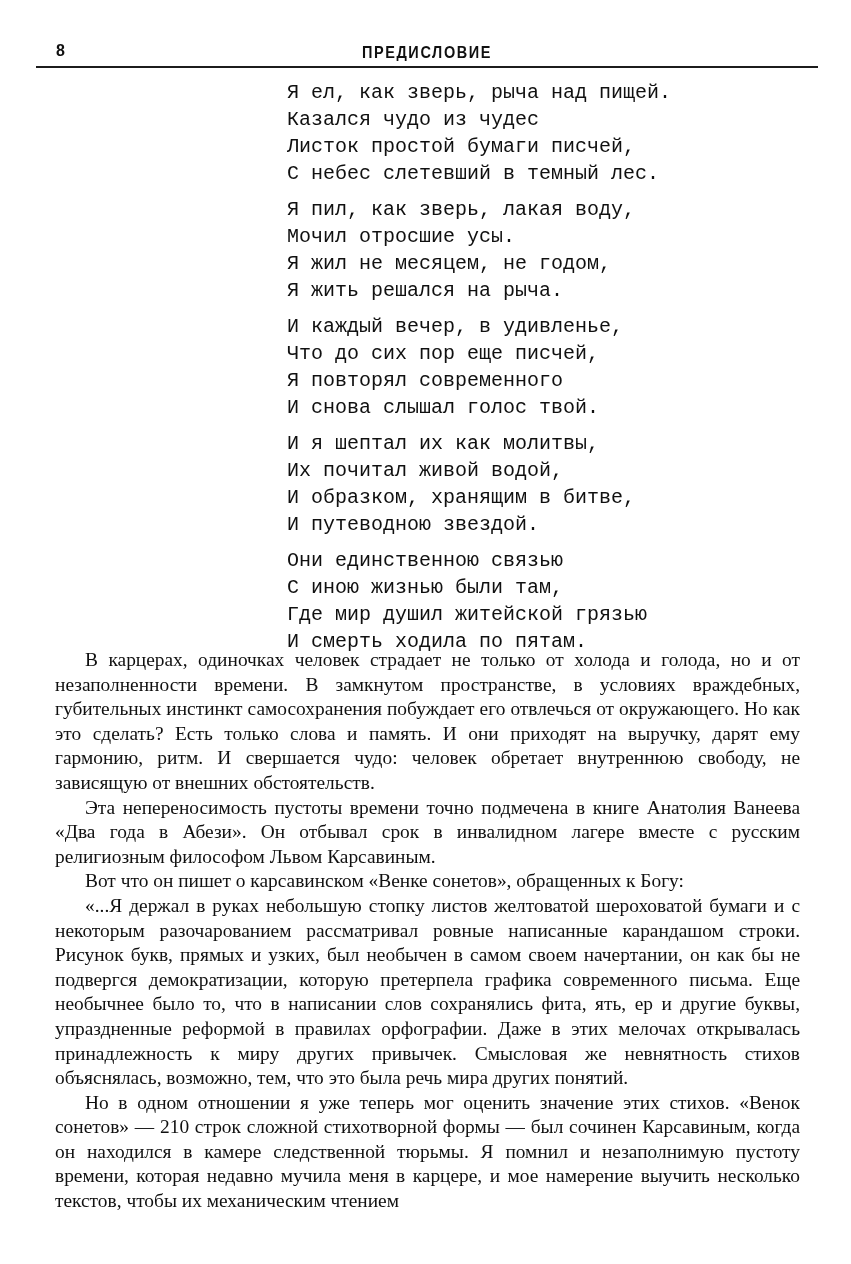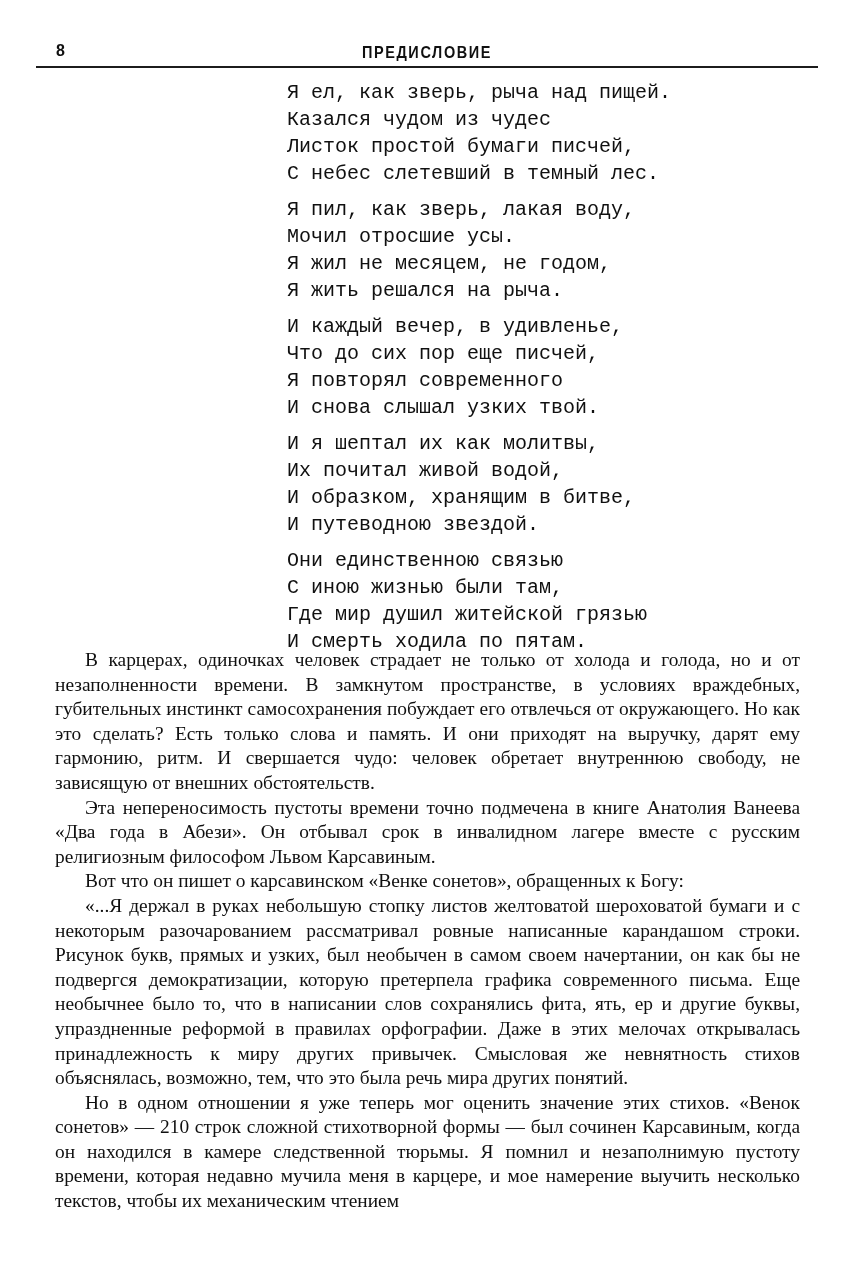--- a/index.html
+++ b/index.html
@@ -67,35 +67,35 @@
 <div class="page">
 
   <div class="header">
     <span class="page-number">8</span>
     <span class="running-title">ПРЕДИСЛОВИЕ</span>
   </div>
 
   <div class="poem">
     <div class="stanza">
       <p class="poem-line">Я ел, как зверь, рыча над пищей.</p>
-      <p class="poem-line">Казался чудом из чудес</p>
+      <p class="poem-line">Казался чудо из чудес</p>
       <p class="poem-line">Листок простой бумаги писчей,</p>
       <p class="poem-line">С небес слетевший в темный лес.</p>
     </div>
     <div class="stanza">
       <p class="poem-line">Я пил, как зверь, лакая воду,</p>
       <p class="poem-line">Мочил отросшие усы.</p>
       <p class="poem-line">Я жил не месяцем, не годом,</p>
       <p class="poem-line">Я жить решался на рыча.</p>
     </div>
     <div class="stanza">
       <p class="poem-line">И каждый вечер, в удивленье,</p>
       <p class="poem-line">Что до сих пор еще писчей,</p>
       <p class="poem-line">Я повторял современного</p>
-      <p class="poem-line">И снова слышал узких твой.</p>
+      <p class="poem-line">И снова слышал голос твой.</p>
     </div>
     <div class="stanza">
       <p class="poem-line">И я шептал их как молитвы,</p>
       <p class="poem-line">Их почитал живой водой,</p>
       <p class="poem-line">И образком, хранящим в битве,</p>
       <p class="poem-line">И путеводною звездой.</p>
     </div>
     <div class="stanza">
       <p class="poem-line">Они единственною связью</p>
       <p class="poem-line">С иною жизнью были там,</p>

